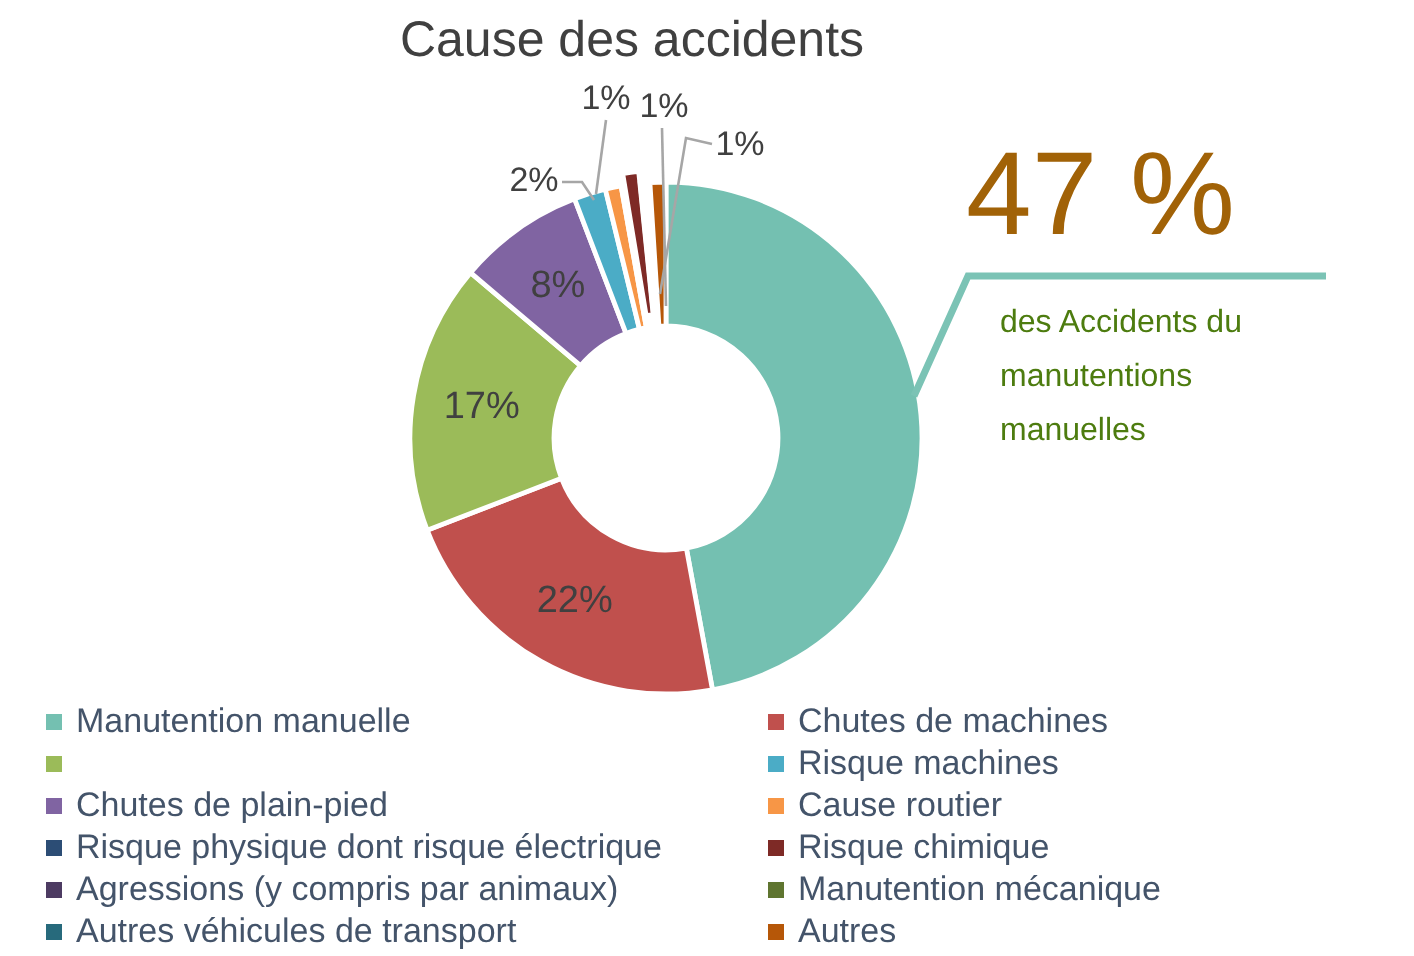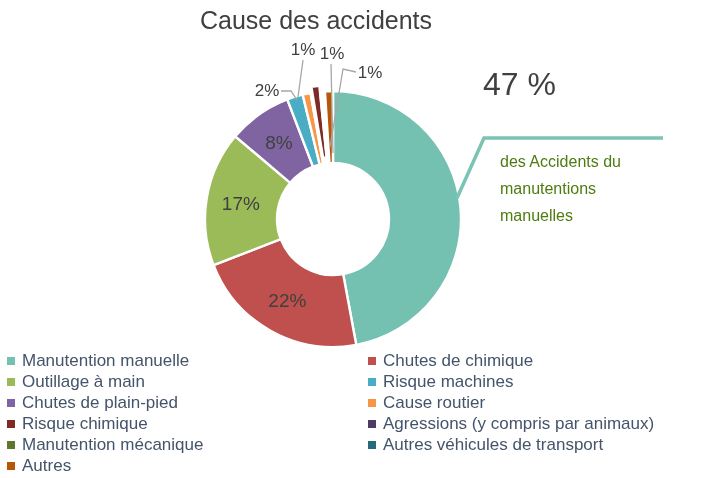--- a/index.html
+++ b/index.html
@@ -1,25 +1,25 @@
 <!DOCTYPE html>
 <html><head>
 <meta charset="utf-8">
 <style>
   html,body{margin:0;padding:0;background:#fff;}
   .stage{position:relative;width:707px;height:478px;background:#fff;overflow:hidden;
          font-family:"Liberation Sans",sans-serif;}
   .chart-title{position:absolute;left:151px;top:6px;width:330px;text-align:center;
                font-size:25px;color:#404040;}
   #chart-svg{position:absolute;left:0;top:0;}
-  .headline{position:absolute;left:483px;top:68px;font-size:32px;line-height:1.0;
-            color:#404040;}
+  .headline{position:absolute;left:483px;top:68px;font-size:59px;line-height:1.0;
+            color:#a16207;}
   .callout-text{position:absolute;left:500px;top:148px;font-size:16px;line-height:27px;
                 color:#4d7c0f;}
-  .legend{position:absolute;left:7px;top:350px;display:grid;
+  .legend{position:absolute;left:23px;top:350px;display:grid;
           grid-template-columns:361px auto;grid-auto-rows:21px;}
   .legend-item{display:flex;align-items:center;gap:7px;font-size:17px;
                color:#44546A;white-space:nowrap;}
   .legend-marker{width:8px;height:8px;flex:0 0 8px;}
   text{font-family:"Liberation Sans",sans-serif;}
 </style>
 </head>
 <body>
 
 <div class="stage">
@@ -60,37 +60,40 @@
     <div>manuelles</div>
   </div>
 
   <div class="legend" id="legend">
       <div class="legend-item">
         <span class="legend-marker" style="background: rgb(116, 192, 177);"></span>
         <span>Manutention manuelle</span>
       </div>
       <div class="legend-item">
         <span class="legend-marker" style="background: rgb(192, 80, 77);"></span>
-        <span>Chutes de chimique</span>
+        <span>Chutes de machines</span>
       </div>
       <div class="legend-item">
         <span class="legend-marker" style="background: rgb(155, 187, 89);"></span>
-        <span>Outillage à main</span>
       </div>
       <div class="legend-item">
         <span class="legend-marker" style="background: rgb(75, 172, 198);"></span>
         <span>Risque machines</span>
       </div>
       <div class="legend-item">
         <span class="legend-marker" style="background: rgb(128, 100, 162);"></span>
         <span>Chutes de plain-pied</span>
       </div>
       <div class="legend-item">
         <span class="legend-marker" style="background: rgb(247, 150, 70);"></span>
         <span>Cause routier</span>
+      </div>
+      <div class="legend-item">
+        <span class="legend-marker" style="background: rgb(44, 77, 117);"></span>
+        <span>Risque physique dont risque électrique</span>
       </div>
       <div class="legend-item">
         <span class="legend-marker" style="background: rgb(126, 42, 38);"></span>
         <span>Risque chimique</span>
       </div>
       <div class="legend-item">
         <span class="legend-marker" style="background: rgb(77, 59, 98);"></span>
         <span>Agressions (y compris par animaux)</span>
       </div>
       <div class="legend-item">

